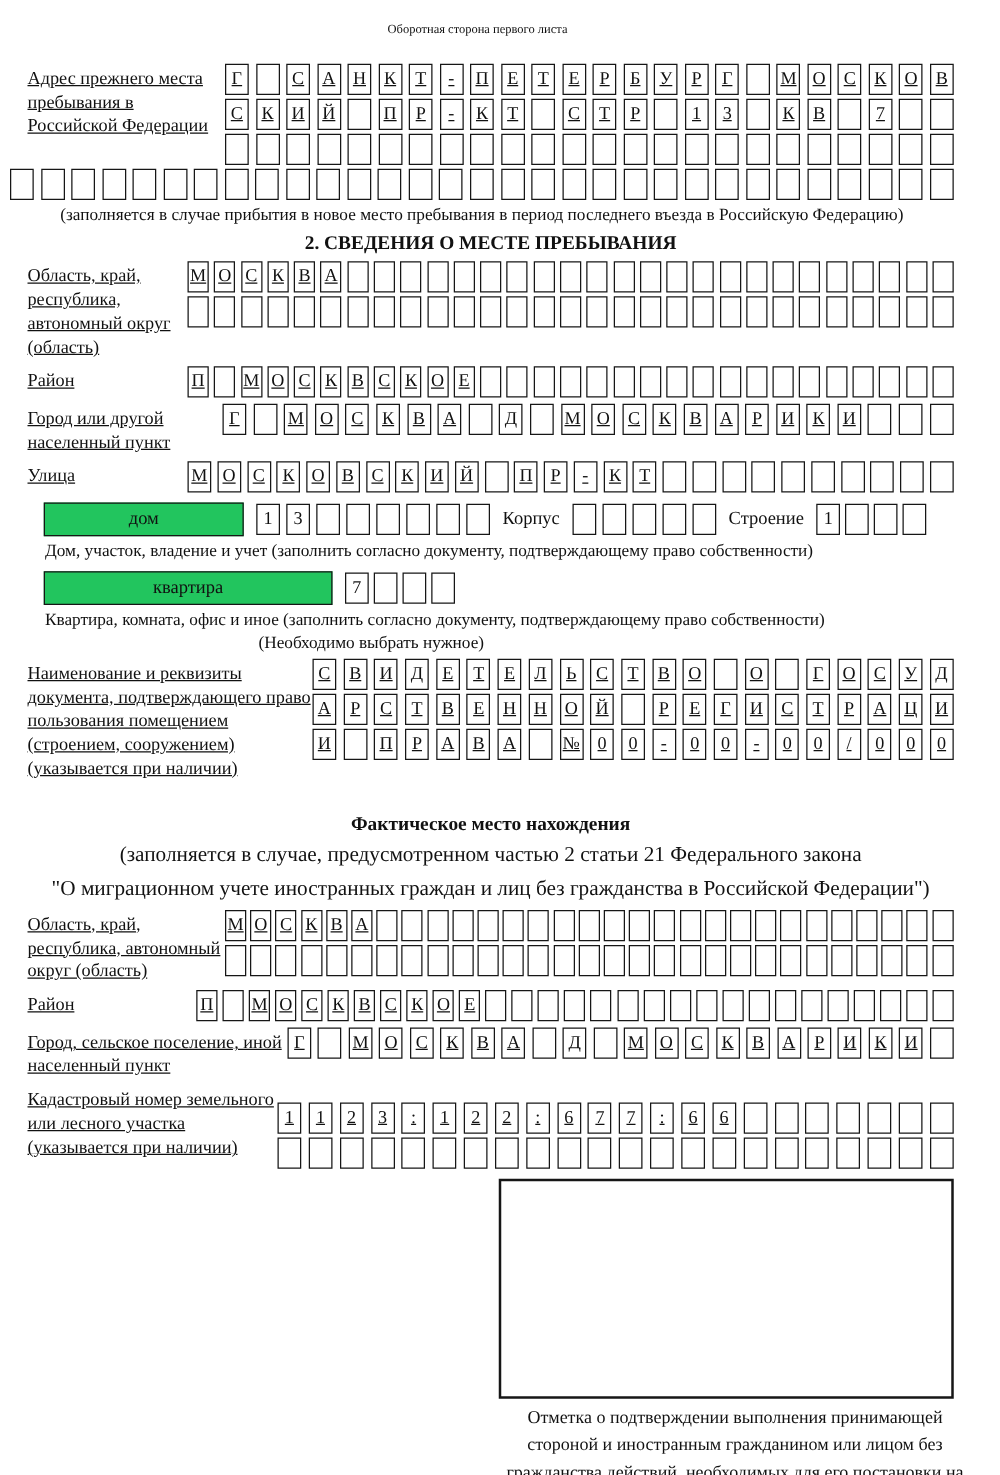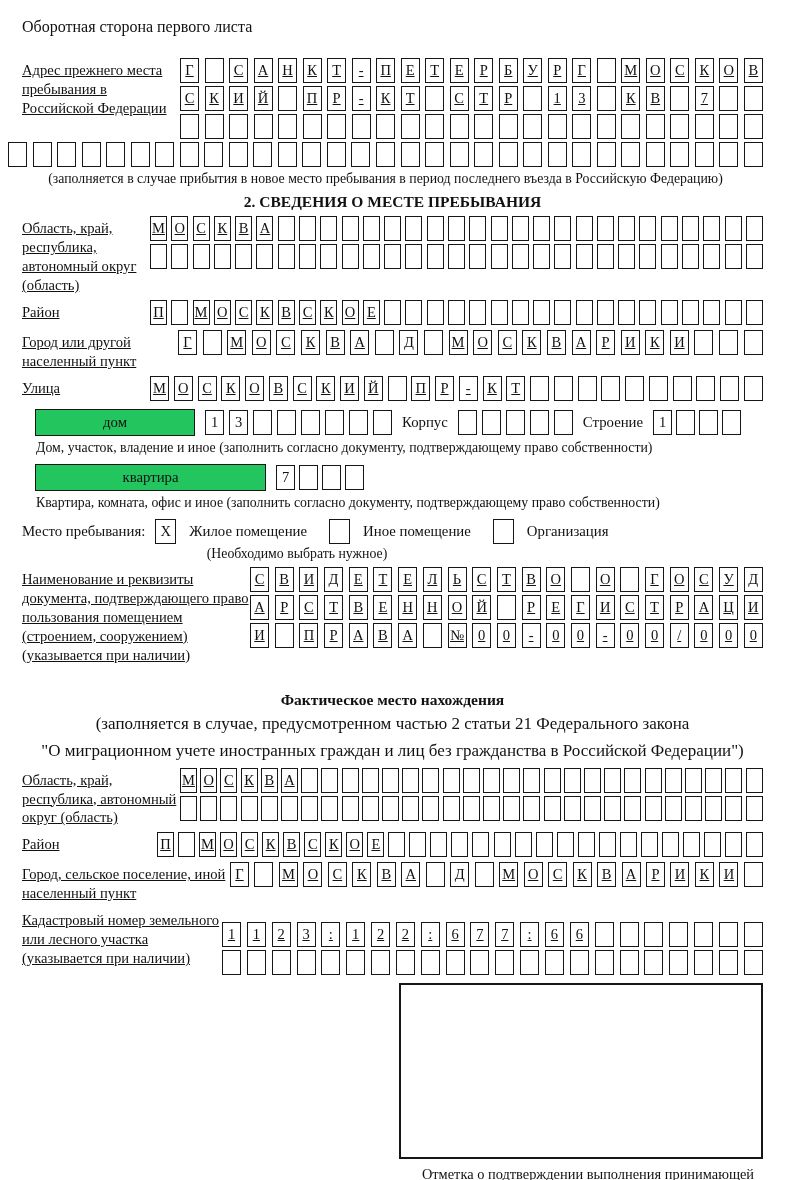--- a/index.html
+++ b/index.html
@@ -2,21 +2,21 @@
 <html><head>
 <meta charset="utf-8">
 <style>
   html,body{margin:0;padding:0;background:#fff;}
   body{
     width:800px;height:1180px;position:relative;overflow:hidden;
     color:#111;font-family:"Liberation Serif","DejaVu Serif",serif;
     -webkit-font-smoothing:antialiased;
   }
   .page{padding:18px 0 0 22px;width:778px;}
-  .hdr{text-align:left;font-size:16px;padding-right:58px;margin-bottom:22px;}
+  .hdr{text-align:center;font-size:10px;padding-right:58px;margin-bottom:22px;}
 
   .field{display:flex;align-items:flex-start;margin-top:5px;text-decoration:underline;}
   .flabel{font-size:14.6px;line-height:1.3;padding-top:3px;}
   .rows{display:flex;flex-direction:column;gap:3px;}
   .cellrow{display:flex;justify-content:space-between;}
   .cell{
     flex:0 0 19px;width:19px;height:25px;border:1.7px solid #161616;
     box-sizing:border-box;display:inline-flex;align-items:center;justify-content:center;
     font-size:14.5px;background:#fff;
   }
@@ -382,44 +382,35 @@
         <span class="cell"></span>
       </div>
     <span class="inline-label">Строение</span>
     <div class="cellrow w88">
         <span class="cell">1</span>
         <span class="cell"></span>
         <span class="cell"></span>
         <span class="cell"></span>
       </div>
   </div>
-  <div class="note-left">Дом, участок, владение и иное (заполнить согласно документу, подтверждающему право собственности)</div>
+  <div class="note-left">Дом, участок, владение и учет (заполнить согласно документу, подтверждающему право собственности)</div>
 
   <div class="houserow">
     <div class="labelbox kvbox">
       <span>квартира</span>
     </div>
     <div class="cellrow w88">
         <span class="cell">7</span>
         <span class="cell"></span>
         <span class="cell"></span>
         <span class="cell"></span>
       </div>
   </div>
   <div class="note-left">Квартира, комната, офис и иное (заполнить согласно документу, подтверждающему право собственности)</div>
 
-  <div class="stayrow">
-    <span class="staylabel">Место пребывания:</span>
-    <span class="cell cb">X</span>
-    <span class="stayopt">Жилое помещение</span>
-    <span class="cell cb"></span>
-    <span class="stayopt">Иное помещение</span>
-    <span class="cell cb"></span>
-    <span class="stayopt">Организация</span>
-  </div>
   <div class="stay-note">(Необходимо выбрать нужное)</div>
 
   <div class="field">
     <div class="flabel lw228">Наименование и реквизиты документа, подтверждающего право пользования помещением (строением, сооружением) (указывается при наличии)</div>
     <div class="rows">
       <div class="cellrow w513">
           <span class="cell">С</span>
           <span class="cell">В</span>
           <span class="cell">И</span>
           <span class="cell">Д</span>

